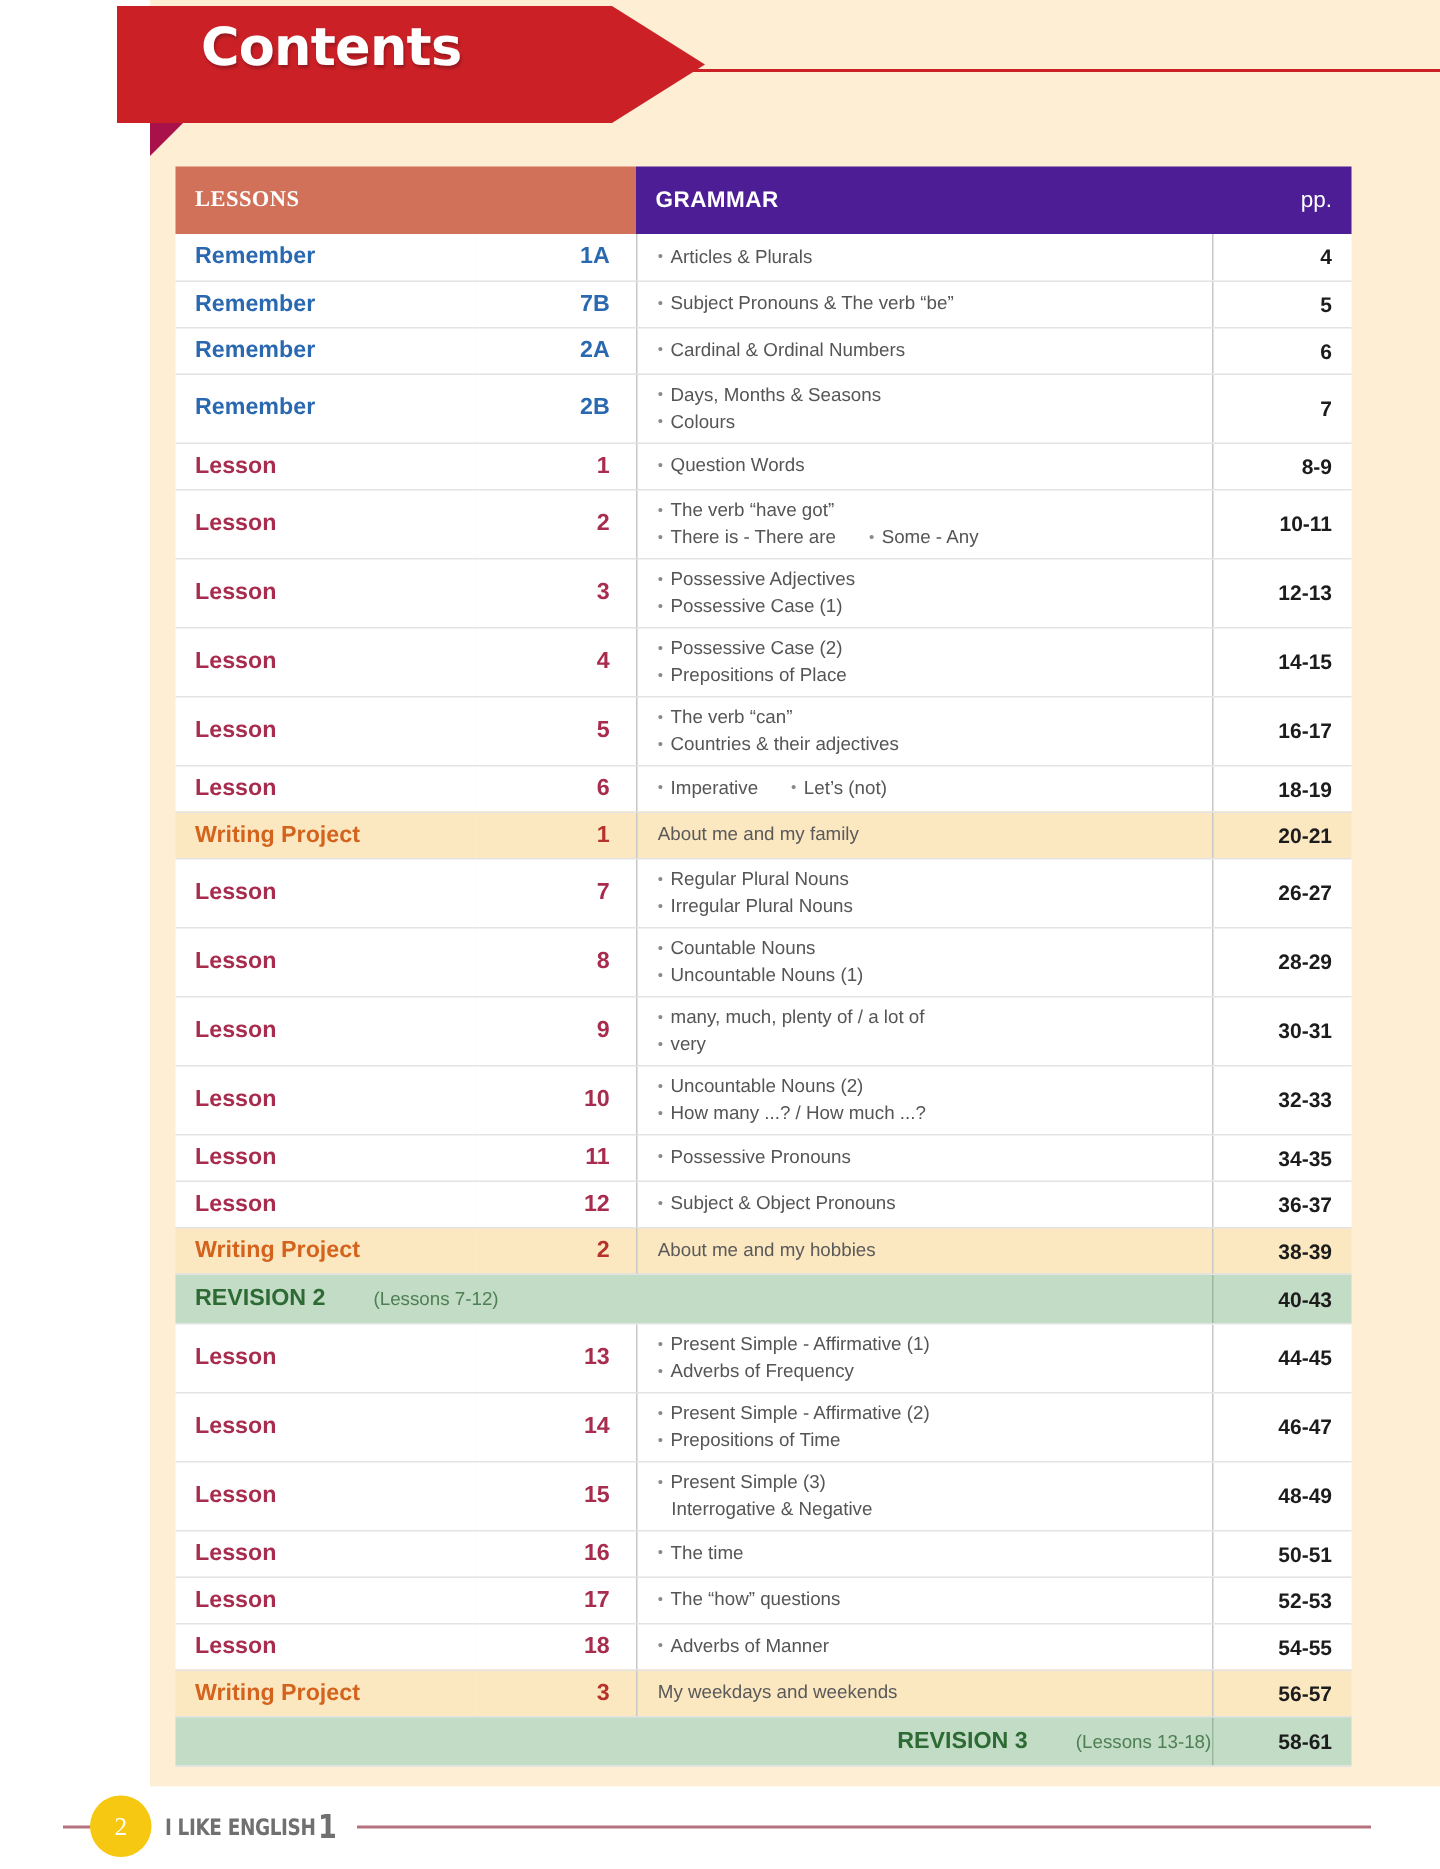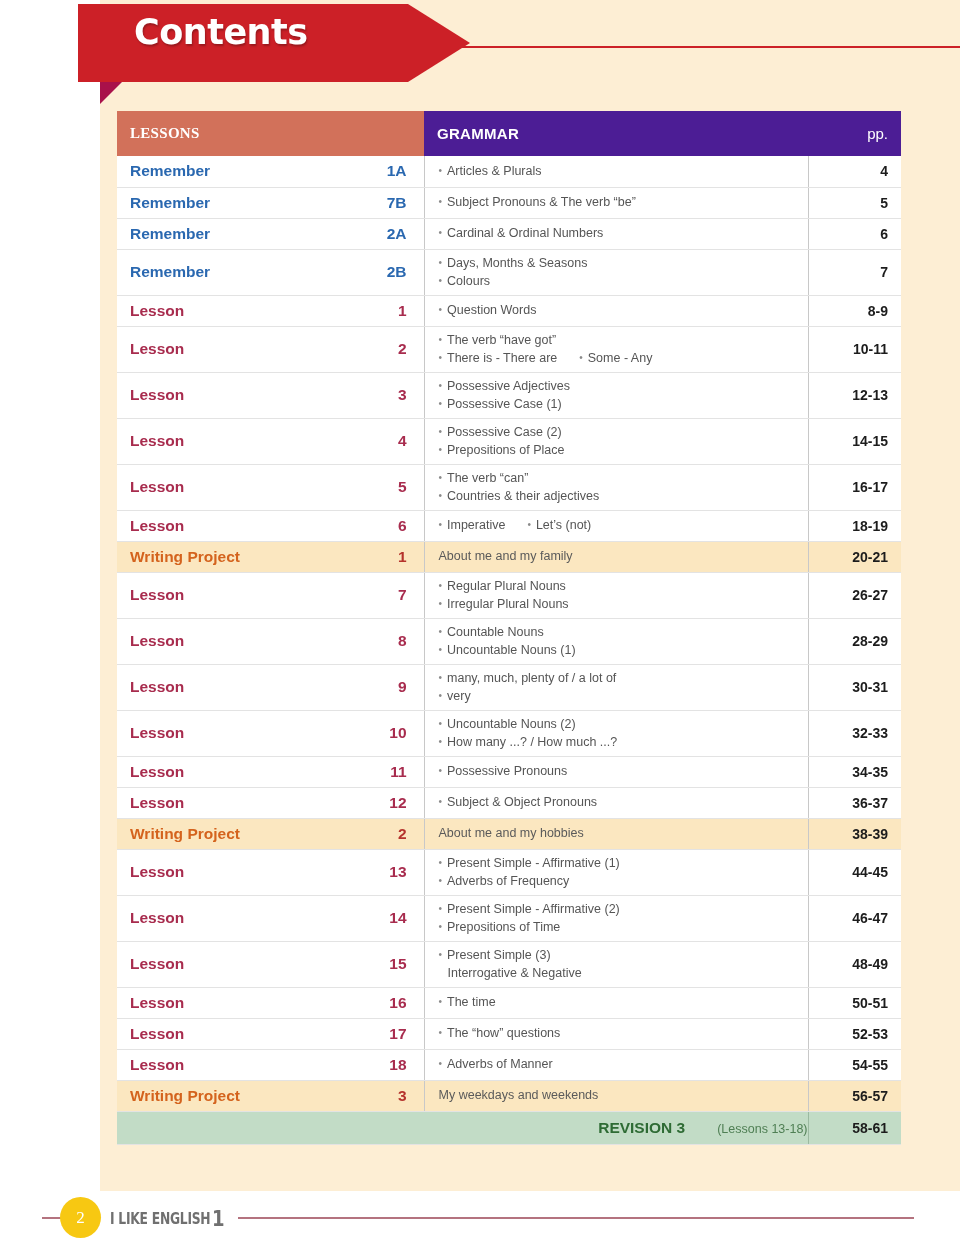--- a/index.html
+++ b/index.html
@@ -435,20 +435,24 @@
         <td class="cell-pp">36-37</td>
       </tr>
       <tr class="row-project" style="height: 31px;">
         <td class="cell-label lb-project">Writing Project</td>
         <td class="cell-num num-project">2</td>
         <td class="cell-gram">
           <span class="g-plain">About me and my hobbies</span>
         </td>
         <td class="cell-pp">38-39</td>
       </tr>
+      <tr class="row-revision">
+        <td class="cell-label" colspan="3" style="height: 32px;"><span class="lb-revision">REVISION 2</span><span class="rev-sub">(Lessons 7-12)</span></td>
+        <td class="cell-pp">40-43</td>
+      </tr>
       <tr class="row-white" style="height: 46px;">
         <td class="cell-label lb-lesson">Lesson</td>
         <td class="cell-num num-lesson">13</td>
         <td class="cell-gram">
           <span class="g-line bullet">Present Simple - Affirmative (1)</span>
           <span class="g-line bullet">Adverbs of Frequency</span>
         </td>
         <td class="cell-pp">44-45</td>
       </tr>
       <tr class="row-white" style="height: 46px;">

